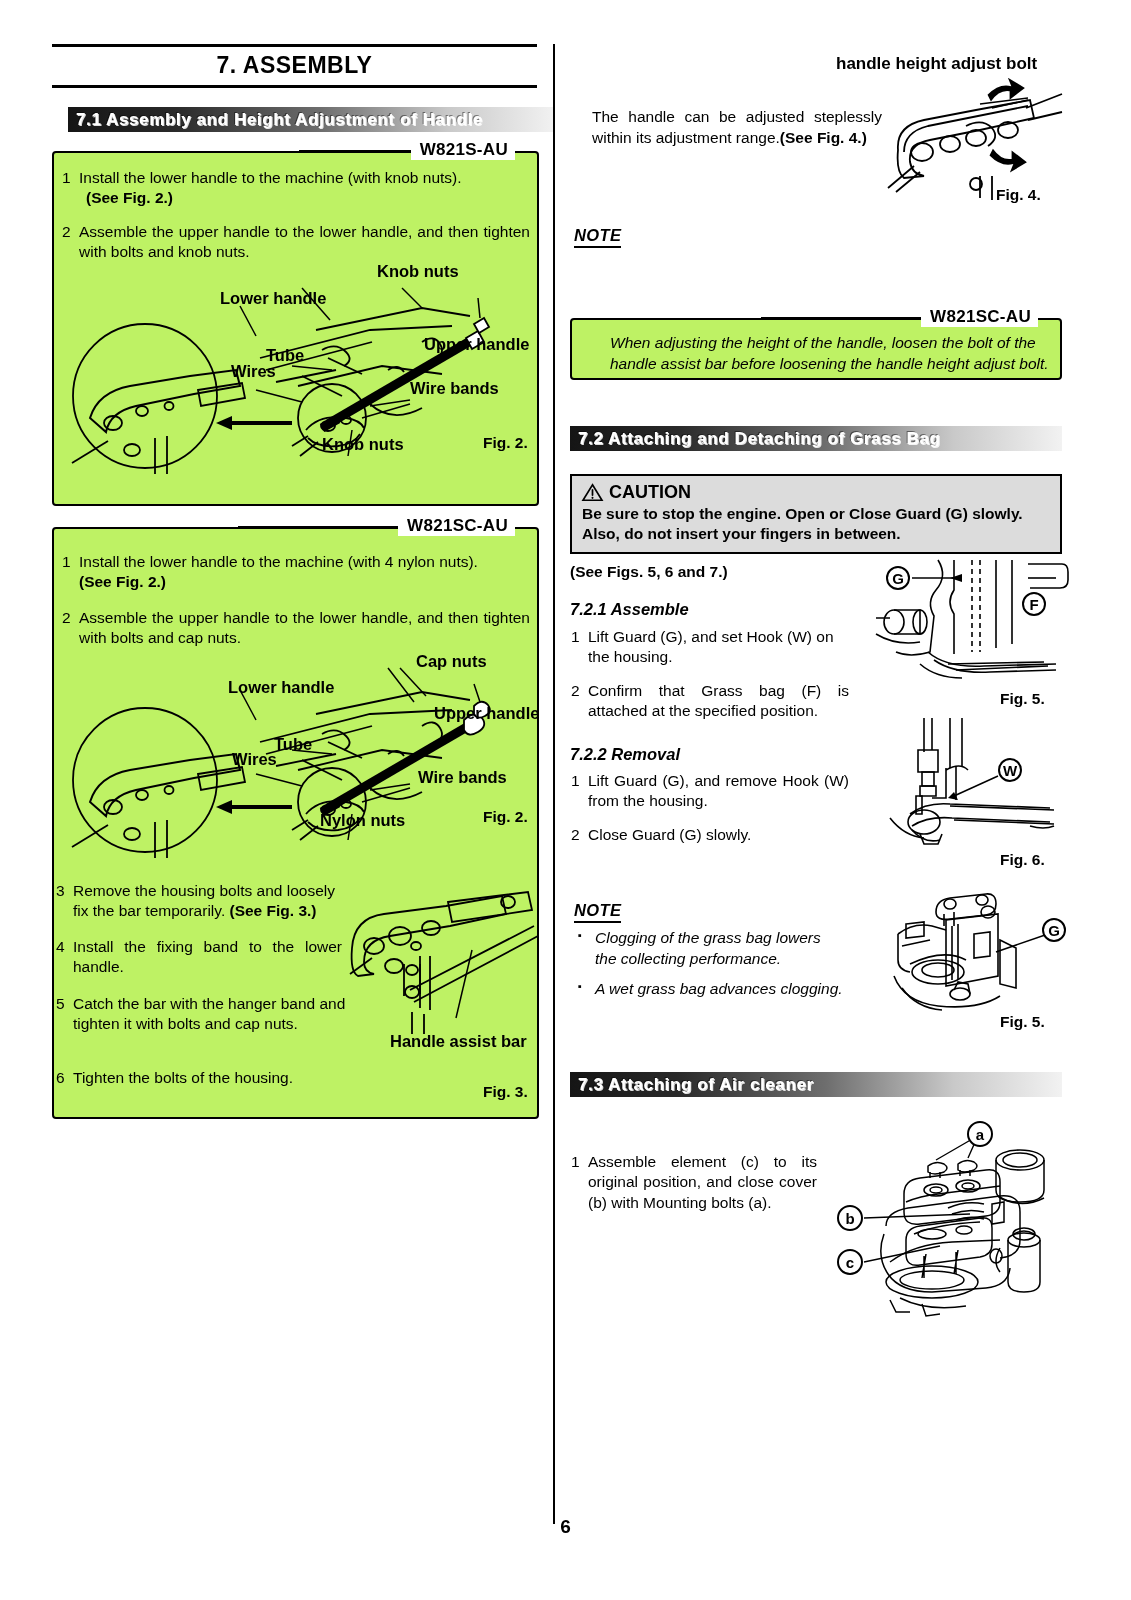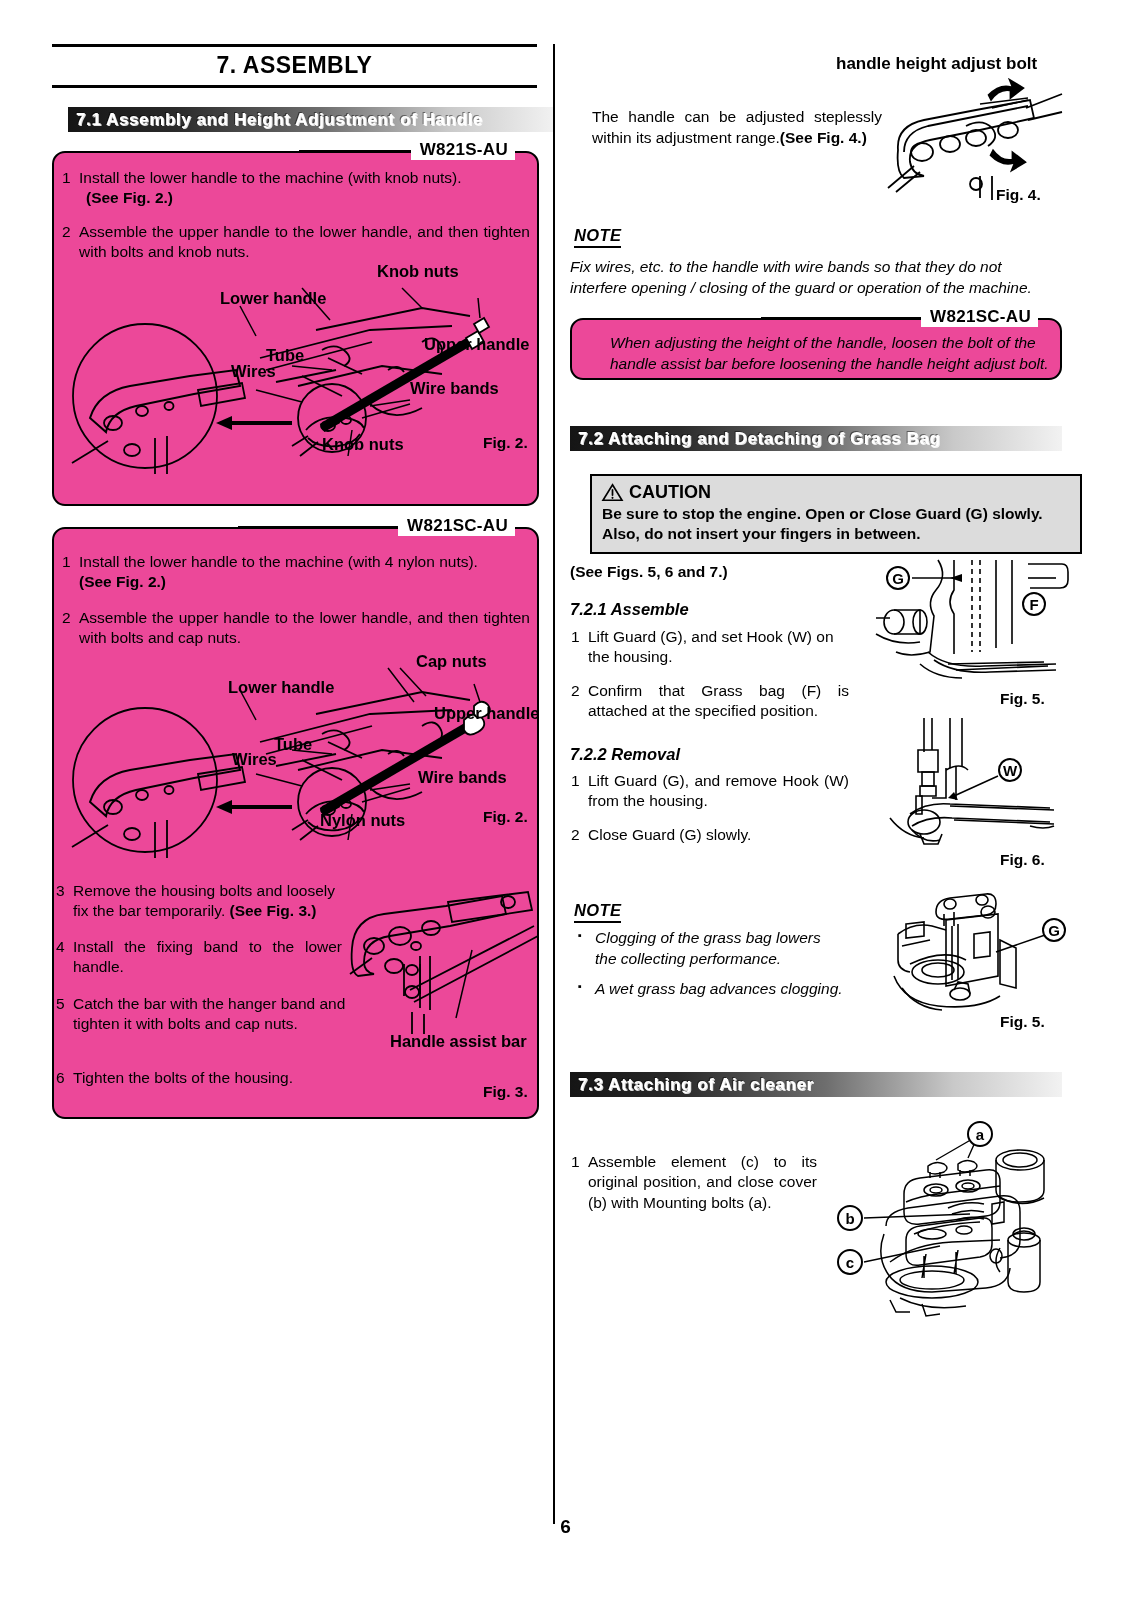--- a/index.html
+++ b/index.html
@@ -27,22 +27,22 @@
     color: #fff; font-weight: bold; font-size: 17px;
     padding-left: 8px; letter-spacing: .6px;
     text-shadow: 1px 1px 0 rgba(255,255,255,.85), -1px -1px 0 rgba(0,0,0,.45);
     white-space: nowrap;
   }
 
   
   .model-box {
     position: absolute;
     border: 2.5px solid #000;
-    border-radius: 13px;
-    background: #ec4899;
+    border-radius: 4px;
+    background: #bef264;
   }
   .model-tag {
     position: absolute; top: -13px; right: 22px;
     background: #fff; padding: 0 7px 0 9px;
     font-size: 17px; font-weight: bold; letter-spacing: .3px;
     white-space: nowrap;
   }
   .model-tag::before {
     content: ""; position: absolute; left: -112px; top: 50%;
     width: 112px; height: 0; border-top: 2.5px solid #000;
@@ -329,30 +329,29 @@
         <path d="M138 28 l36 -14 M140 40 l34 -8"></path>
       </g>
 
       <path d="M150 22 q14 -14 28 -10 l-4 -10 l20 12 l-18 14 l0 -10 q-12 -2 -22 12z" fill="#000" transform="translate(-28,-4) scale(0.85)"></path>
       <path d="M150 70 q14 14 28 10 l-4 10 l20 -12 l-18 -14 l0 10 q-12 2 -22 -12z" fill="#000" transform="translate(-26,16) scale(0.85)"></path>
     </svg>
   </div>
   <div class="figlabel" style="left:996px; top:186px;">Fig. 4.</div>
 
   <div class="note-hdr" style="left:574px; top:226px;">NOTE</div>
-  <div class="note-body" style="left:570px; top:256px; width:492px;">Fix wires, etc. to the handle with wire bands so that they do not interfere opening / closing of the guard or operation of the machine.</div>
 
   <div class="model-box" style="left:570px; top:318px; width:492px; height:62px;">
     <div class="model-tag tag-long">W821SC-AU</div>
   </div>
   <div class="note-body" style="left:610px; top:332px; width:472px;">When adjusting the height of the handle, loosen the bolt of the handle assist bar before loosening the handle height adjust bolt.</div>
 
   <div class="sec-bar" style="left:570px; top:426px; width:492px;">7.2 Attaching and Detaching of Grass Bag</div>
 
-  <div class="caution" style="left:570px; top:474px; width:492px;margin-left:20px;">
+  <div class="caution" style="left:570px; top:474px; width:492px;">
     <div class="caution-title">
       <svg class="tri" viewBox="0 0 24 22">
         <path d="M12 2 L23 20 L1 20 Z" fill="none" stroke="#000" stroke-width="1.9"></path>
         <path d="M12 8 l0 6" stroke="#000" stroke-width="2" stroke-linecap="round"></path>
         <circle cx="12" cy="17.2" r="1.2" fill="#000"></circle>
       </svg>
       <span>CAUTION</span>
     </div>
     <div class="caution-body">Be sure to stop the engine. Open or Close Guard (G) slowly. Also, do not insert your fingers in between.</div>
   </div>

